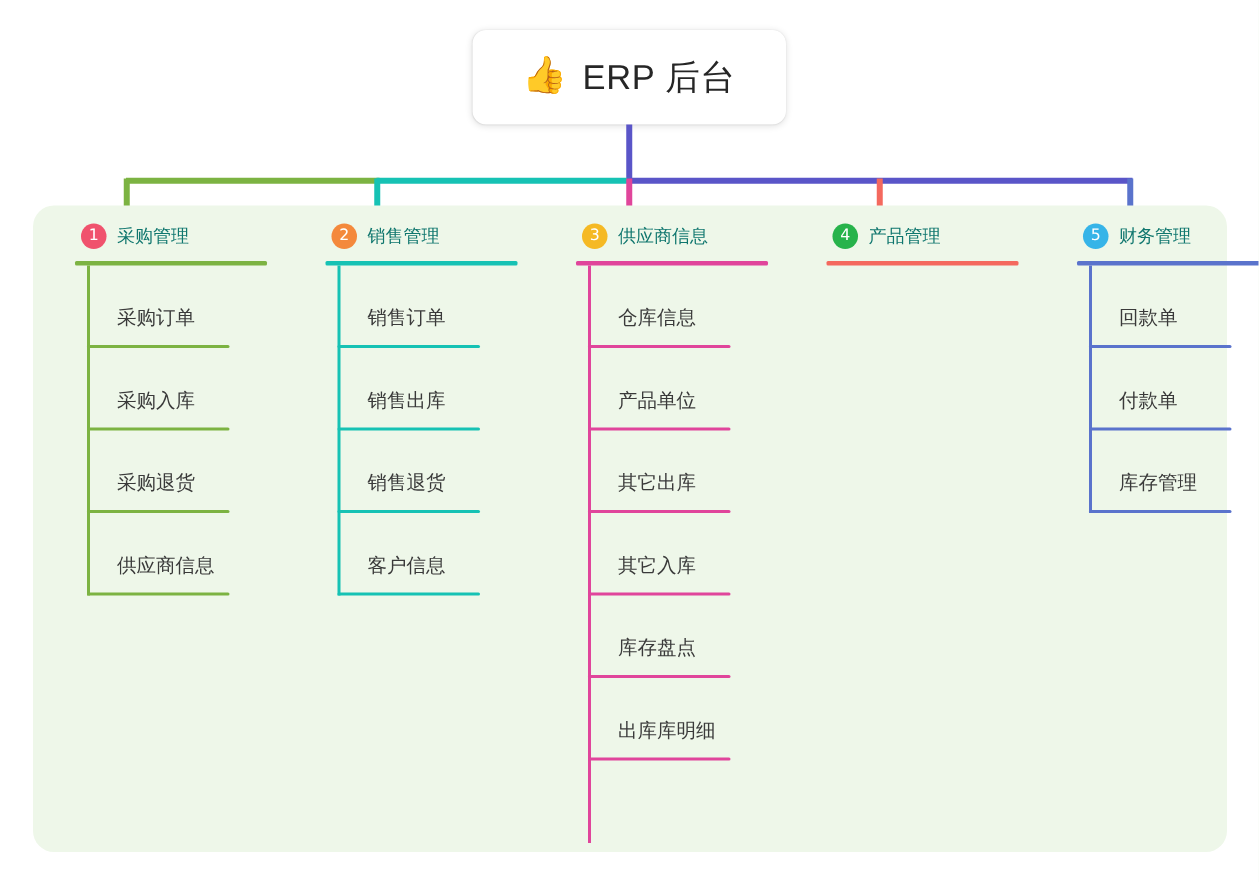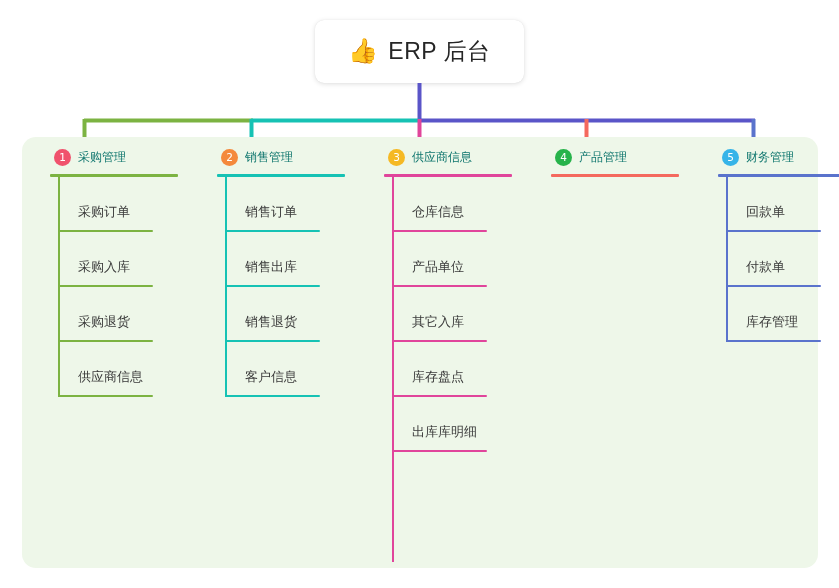--- a/index.html
+++ b/index.html
@@ -238,20 +238,24 @@
         <span class="spine" style="background: rgb(224, 69, 155); height: 385px;"></span>
         <div class="leaf">
           <span class="leaf-label">仓库信息</span>
           <span class="leaf-rule" style="background: rgb(224, 69, 155);"></span>
         </div>
         <div class="leaf">
           <span class="leaf-label">产品单位</span>
           <span class="leaf-rule" style="background: rgb(224, 69, 155);"></span>
         </div>
         <div class="leaf">
+          <span class="leaf-label">其它出库</span>
+          <span class="leaf-rule" style="background: rgb(224, 69, 155);"></span>
+        </div>
+        <div class="leaf">
           <span class="leaf-label">其它入库</span>
           <span class="leaf-rule" style="background: rgb(224, 69, 155);"></span>
         </div>
         <div class="leaf">
           <span class="leaf-label">库存盘点</span>
           <span class="leaf-rule" style="background: rgb(224, 69, 155);"></span>
         </div>
         <div class="leaf">
           <span class="leaf-label">出库库明细</span>
           <span class="leaf-rule" style="background: rgb(224, 69, 155);"></span>

